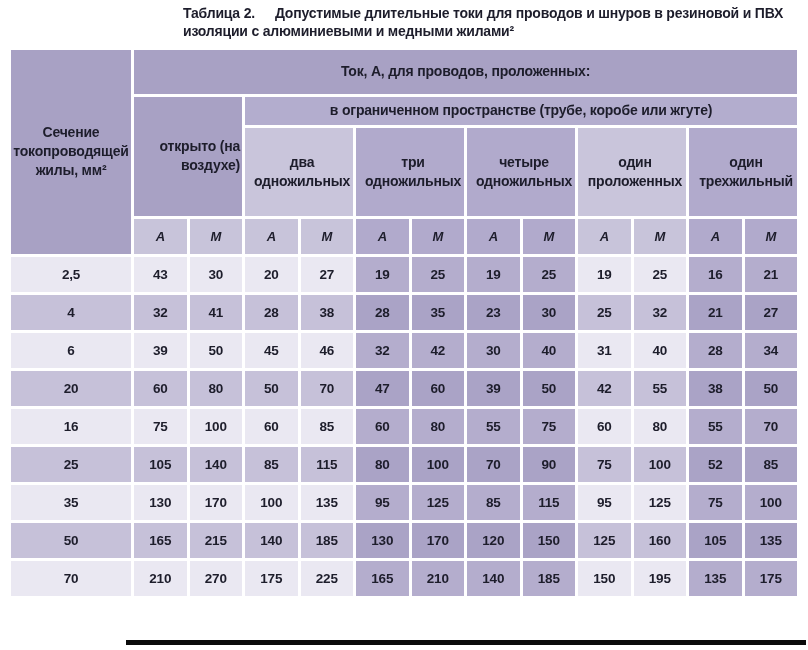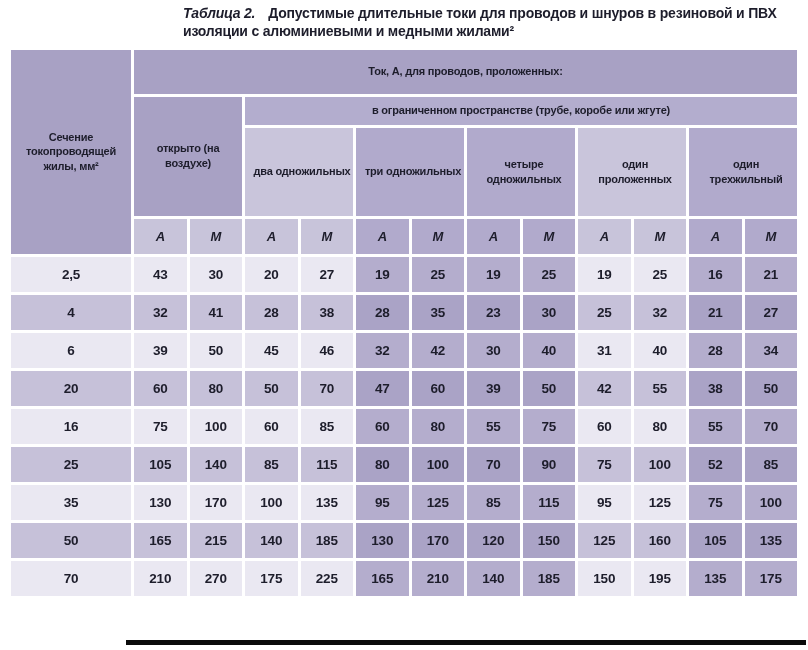--- a/index.html
+++ b/index.html
@@ -20,22 +20,21 @@
     margin: 5px 0 6px 183px;
     width: 614px;
     text-align: left;
     font-size: 14px;
     line-height: 1.28;
     font-weight: bold;
     color: var(--text, #1d1d2b);
     letter-spacing: -0.2px;
   }
   .title .t-italic {
-    font-style: italic;
-    margin-right: 13px;
+    margin-right: 20px;
   }
 
   
   table {
     border-collapse: separate;
     border-spacing: 3px;
     table-layout: fixed;
     width: 792px;
     margin-left: 8px;
   }
@@ -44,31 +43,31 @@
   th, td {
     text-align: center;
     vertical-align: middle;
     padding: 0 2px;
     overflow: hidden;
     color: var(--text, #1d1d2b);
     letter-spacing: -0.2px;
   }
   th {
     font-weight: bold;
-    font-size: 11px;
+    font-size: 14px;
     line-height: 1.35;
   }
   td {
     font-weight: bold;
     font-size: 13.5px;
   }
 
   .corner   { background: var(--hdr, #a8a1c4); }
   .band1    { background: var(--hdr, #a8a1c4); height: 44px; }
-  .openair  { background: var(--hdr, #a8a1c4); }
+  .openair  { background: var(--hdr, #a8a1c4); text-align: right; }
   .band2    { background: var(--band2, #b3adce); height: 28px; }
 
   .group    { height: 88px; padding-left: 8px; }
   .group.gl { background: var(--grpl, #c9c5db); }
   .group.gd { background: var(--grpd, #b1aacc); }
 
   .am {
     height: 35px;
     font-style: italic;
     font-size: 13px;

